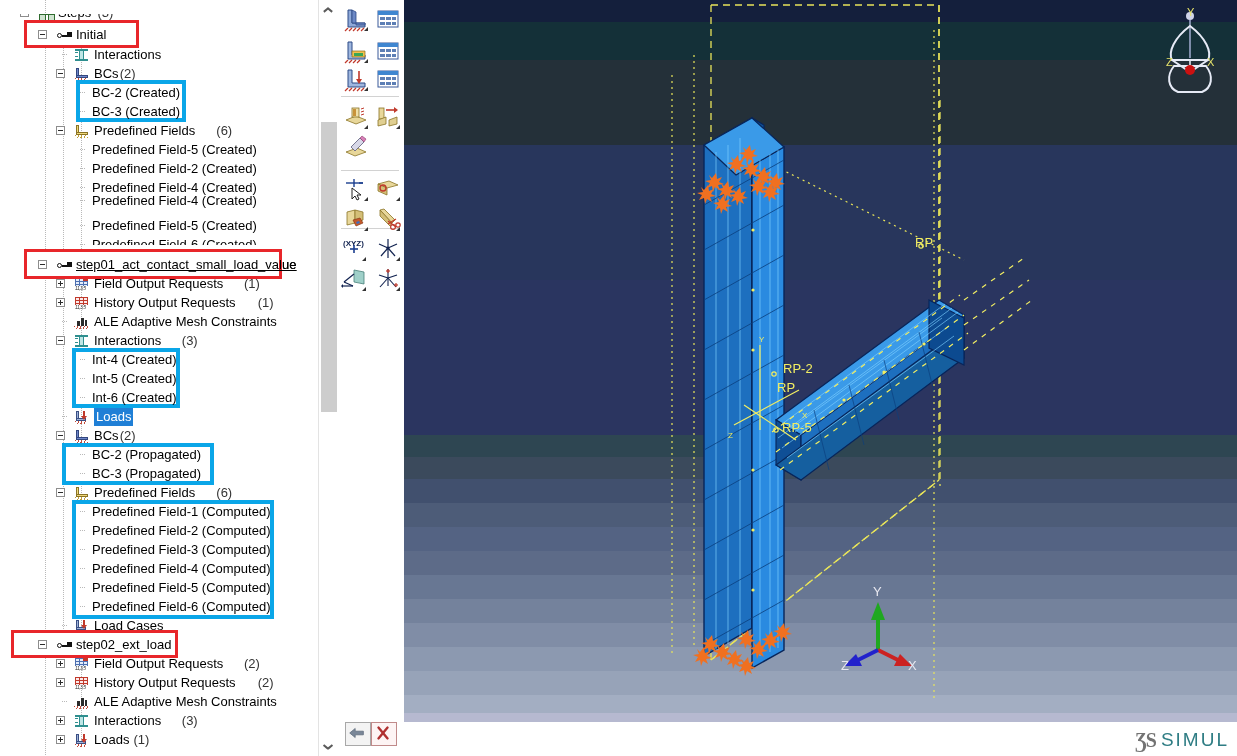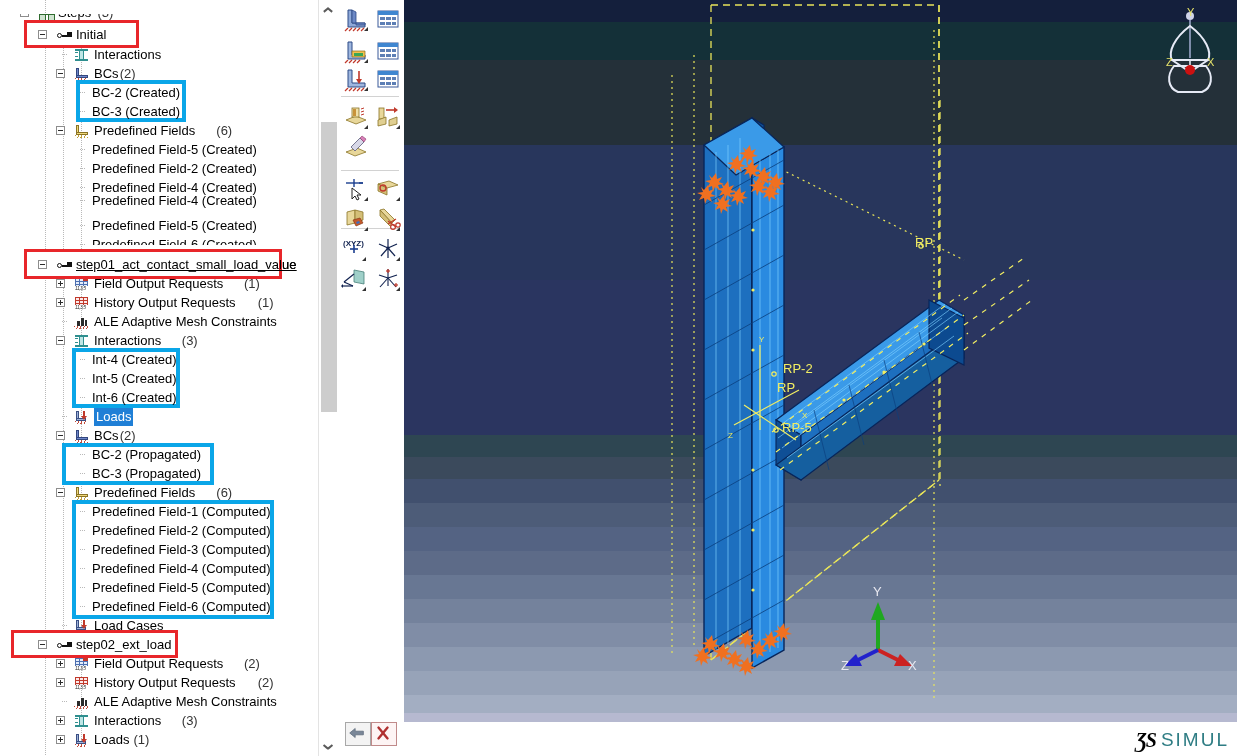--- a/index.html
+++ b/index.html
@@ -144,21 +144,21 @@
   
   .bbtn{position:absolute;width:24px;height:22px;border:1px solid #a8a8a8;background:#f3f3f3;}
   .bbtn.sel{border:1px solid #c08a8a;background:#fdf4f4;}
 
   
   #viewport{position:absolute;left:404px;top:0;width:833px;height:756px;overflow:hidden;background:#2a3a54;}
   #vp-bands{position:absolute;left:0;top:0;width:833px;height:722px;}
   .band{position:absolute;left:0;width:833px;}
   #vp-bottom{position:absolute;left:0;top:722px;width:833px;height:34px;background:#ffffff;}
   #logo{position:absolute;right:8px;top:728px;height:24px;display:flex;align-items:center;gap:5px;}
-  .logo-ds{font-family:"Liberation Serif",serif;font-style:italic;font-weight:bold;font-size:20px;color:#000000;letter-spacing:-1px;}
+  .logo-ds{font-family:"Liberation Serif",serif;font-weight:bold;font-size:20px;color:#737373;letter-spacing:-1px;}
   .logo-sim{font-family:"Liberation Sans",sans-serif;font-size:19px;color:#2f7d84;letter-spacing:2px;}
 
   
   #triad{position:absolute;left:428px;top:588px;width:96px;height:96px;}
   .tri-lbl{position:absolute;color:#e8e8f0;font-size:13px;font-family:"Liberation Sans",sans-serif;}
 
   
   #compass{position:absolute;left:1150px;top:8px;width:80px;height:100px;}
   .cmp-lbl{position:absolute;color:#e6e26a;font-size:11px;}
 

